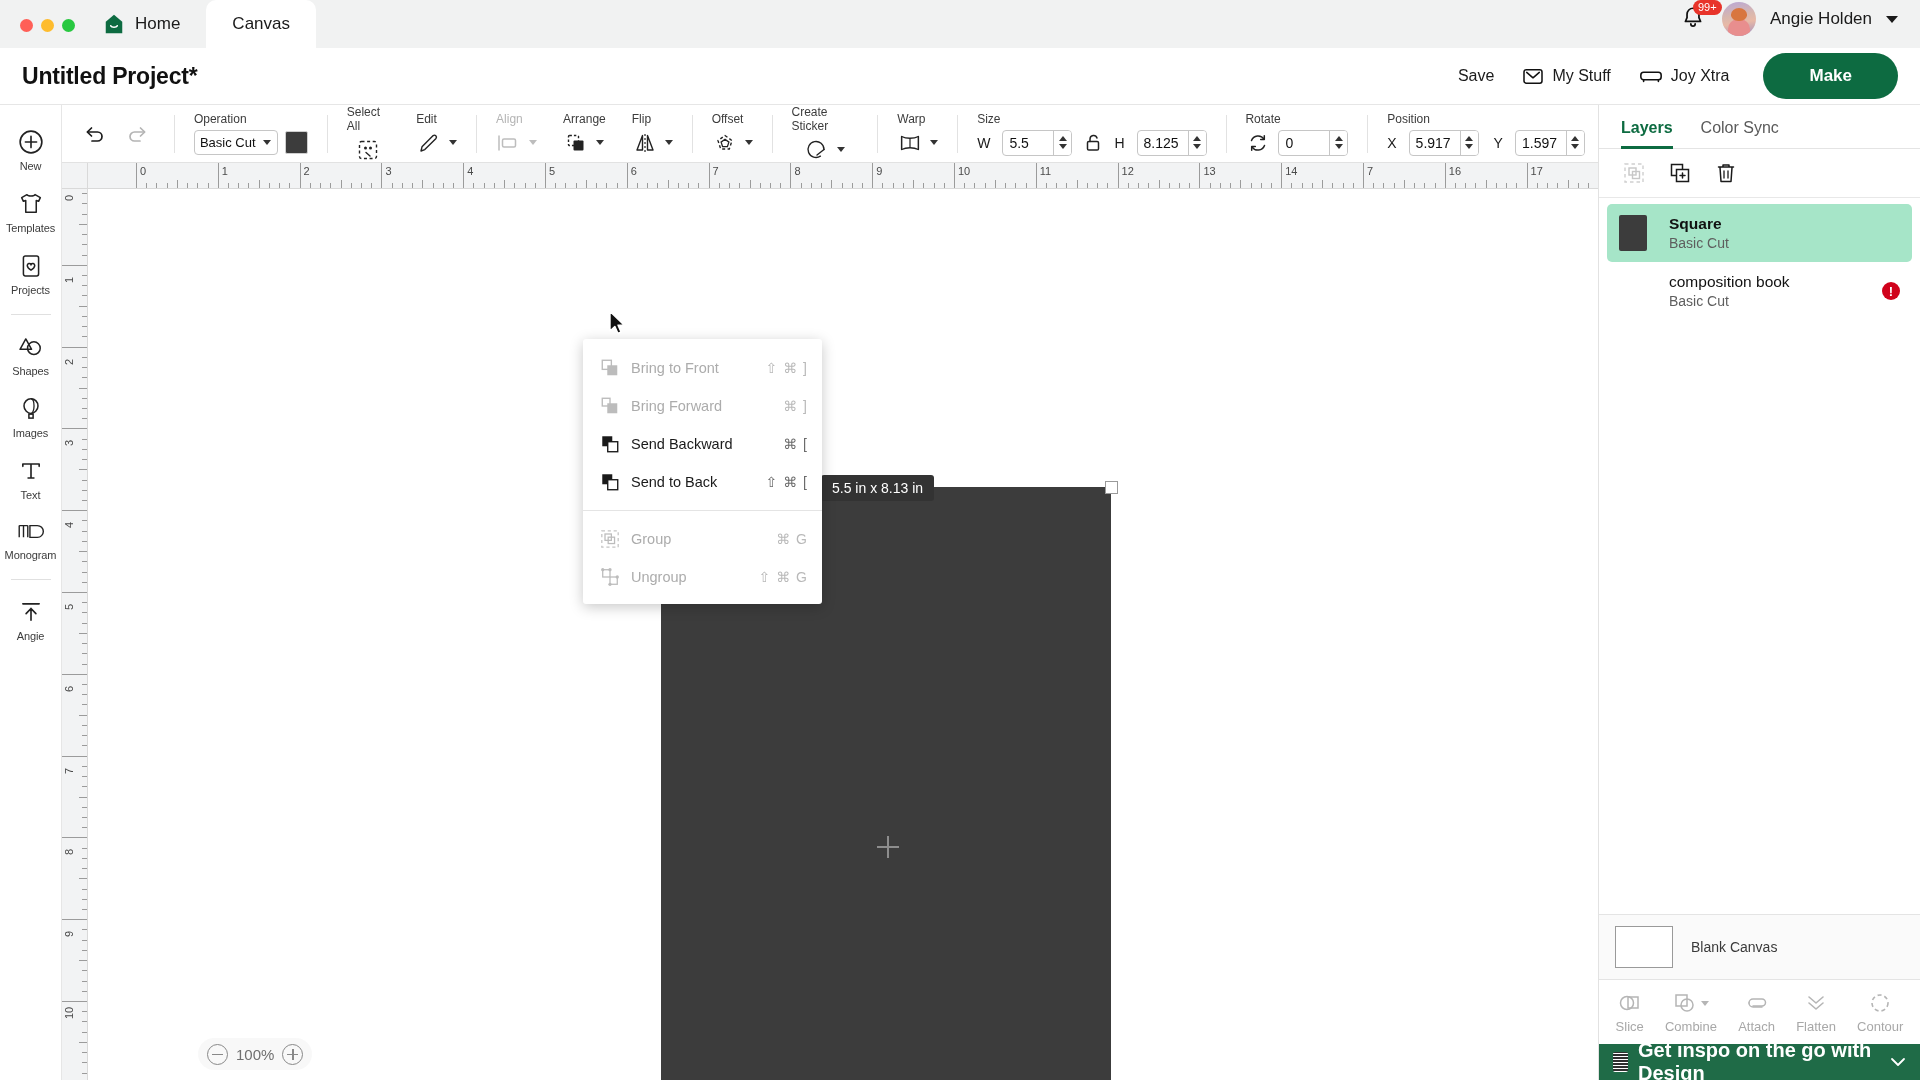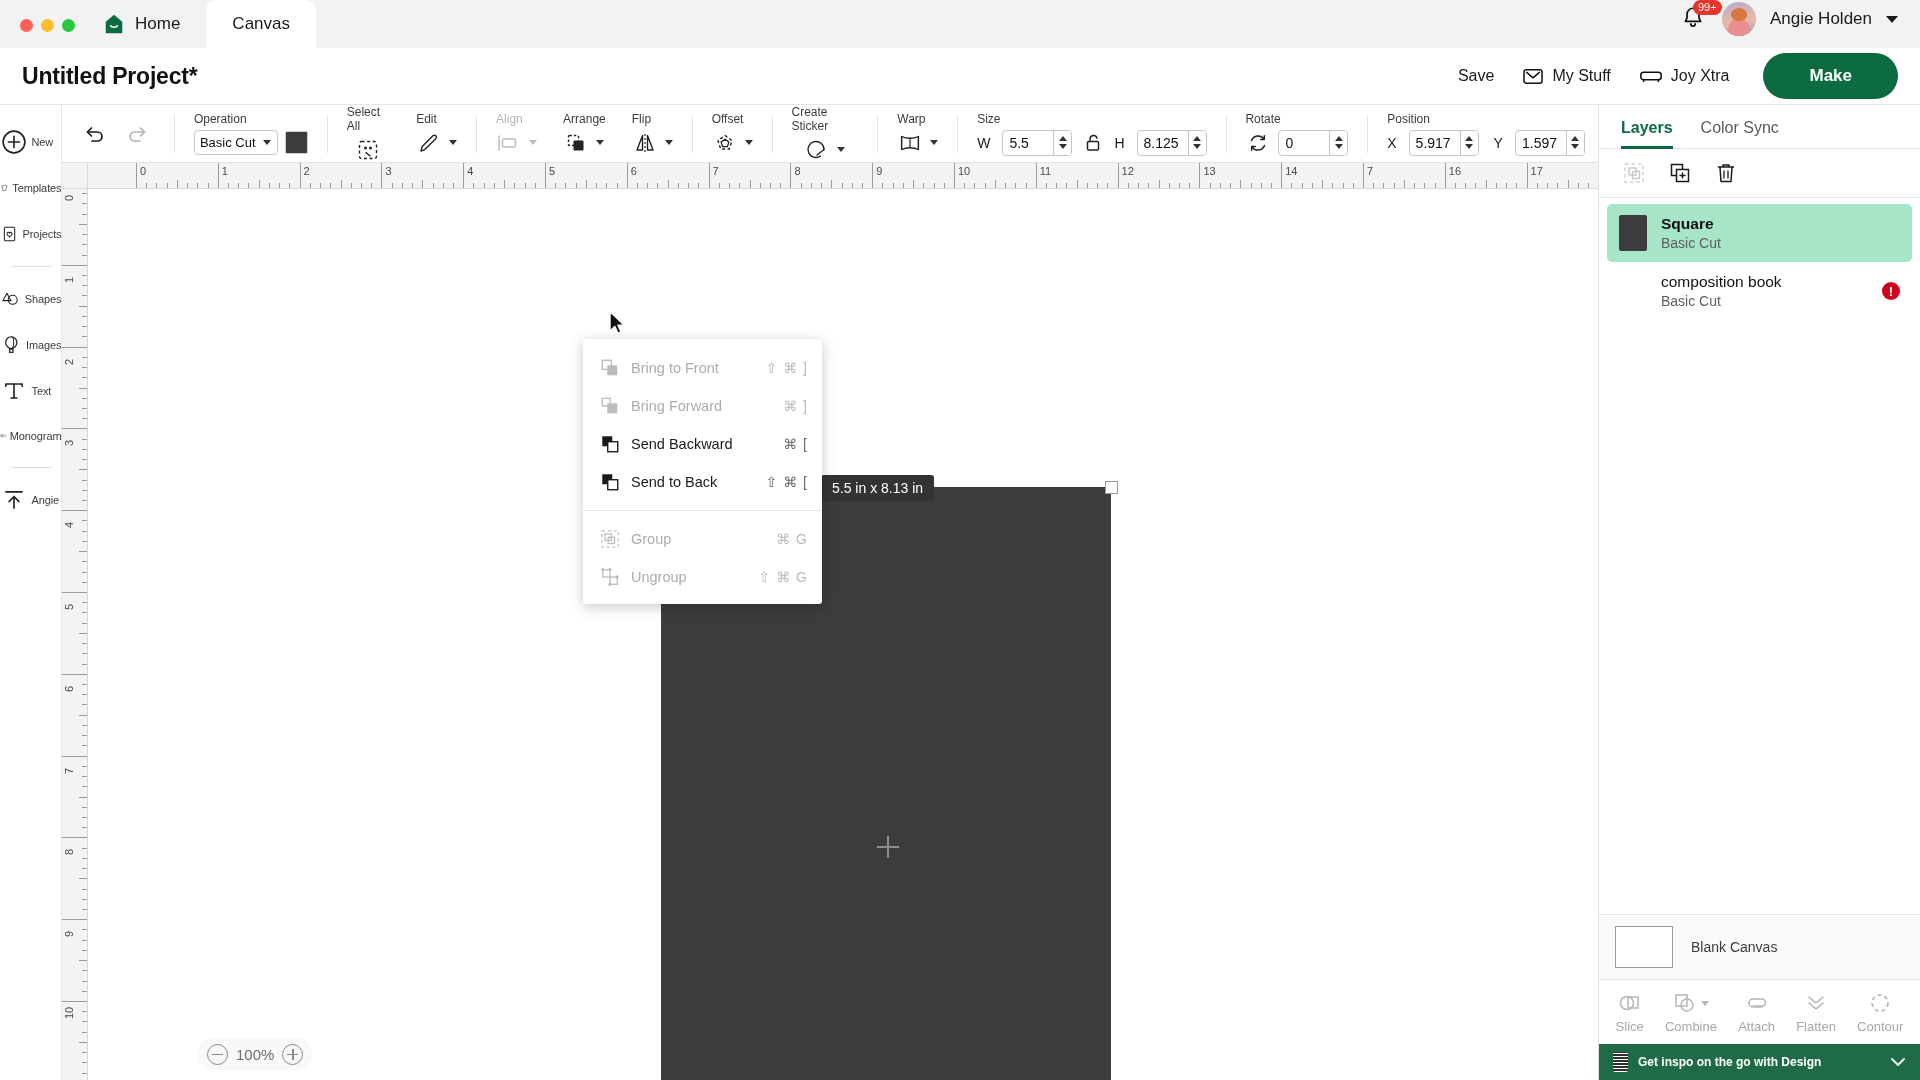--- a/index.html
+++ b/index.html
@@ -75,21 +75,21 @@
   }
 
   
   .body { flex: 1 1 auto; display: flex; min-height: 0; position: relative; }
 
   
   .rail {
     width: 62px; flex: 0 0 62px; background:#fff; border-right: 1px solid #e6e6e6;
     display: flex; flex-direction: column; align-items: center; padding-top: 14px;
   }
-  .rail-item { width: 62px; padding: 9px 0 9px; display:flex; flex-direction: row; align-items:center; gap:4px; cursor:pointer; }
+  .rail-item { width: 62px; padding: 9px 0 9px; display:flex; flex-direction: column; align-items:center; gap:4px; cursor:pointer; }
   .rail-item .lbl { font-size: 11px; color: #3b3b3b; letter-spacing: -.1px; }
   .rail-sep { width: 40px; height: 1px; background:#e0e0e0; margin: 9px 0; }
 
   
   .center { flex: 1 1 auto; display: flex; flex-direction: column; min-width: 0; position: relative; }
 
   
   .toolbar {
     height: 58px; flex: 0 0 58px; background:#fff; display:flex; align-items:center;
     border-bottom: 1px solid #e2e2e2; padding-left: 8px; position: relative; z-index: 5;
@@ -193,40 +193,40 @@
     display:flex; flex-direction:column;
   }
   .rp-tabs { display:flex; gap: 28px; padding: 14px 22px 0; border-bottom:1px solid #e4e4e4; }
   .rp-tab { font-size:16px; color:#5a5a5a; padding-bottom:11px; cursor:pointer; position:relative; }
   .rp-tab.active { color:#0d6b41; font-weight:700; }
   .rp-tab.active::after { content:""; position:absolute;left:0;right:0;bottom:-1px;height:3px;background:#0d6b41; }
   .rp-actions { display:flex; gap:20px; padding: 11px 22px; border-bottom:1px solid #e8e8e8; }
   .rp-act { width:26px;height:26px;display:flex;align-items:center;justify-content:center;cursor:pointer; }
   .layer-list { flex: 1 1 auto; overflow:hidden; padding: 6px 8px 0; }
   .layer {
-    display:flex; align-items:center; gap:14px; padding: 11px 12px; border-radius:5px; cursor:pointer;
+    display:flex; align-items:center; gap:22px; padding: 11px 12px; border-radius:5px; cursor:pointer;
   }
   .layer.selected { background:#a6e5c8; }
   .layer-thumb { width:28px;height:36px; flex:0 0 28px; border-radius:2px; overflow:hidden; }
   .layer-meta { display:flex; flex-direction:column; gap:2px; min-width:0; }
   .layer-name { font-size:15.5px; color:#111; }
   .layer.selected .layer-name { font-weight:700; }
   .layer-sub { font-size:14px; color:#5e5e5e; }
   .err-badge { margin-left:auto; width:18px;height:18px;border-radius:50%;background:#d0021b;color:#fff;
                font-size:13px;font-weight:700;display:flex;align-items:center;justify-content:center; }
   .canvas-row { display:flex; align-items:center; gap:18px; padding: 11px 16px; border-top:1px solid #e4e4e4; background:#fafafa; }
   .canvas-chip { width:58px;height:42px;background:#fff;border:1px solid #9a9a9a; }
   .canvas-lbl { font-size:14px; color:#3a3a3a; }
   .rp-bottom { display:flex; justify-content:space-around; padding: 12px 6px 10px; border-top:1px solid #e4e4e4; }
   .rpb { display:flex;flex-direction:column;align-items:center;gap:5px; cursor:pointer; }
   .rpb .lbl { font-size:13px; color:#a8a8a8; }
   .rpb.has-caret .ico-wrap { display:flex; align-items:center; gap:4px; }
   .promo {
     background:#1f6b47; color:#fff; height:36px; display:flex; align-items:center; gap:10px;
-    padding: 0 14px; font-size:12px; font-weight:700;
+    padding: 0 14px; font-size:20px; font-weight:700;
   }
   .promo .chev { margin-left:auto; }
   .promo-ico { width:15px;height:20px;background:#2f2f2f;border-radius:2px;flex:0 0 15px;
                background-image: repeating-linear-gradient(0deg,#fff 0 1px,#2f2f2f 1px 3px); }
   svg { display:block; }
 </style>
 </head>
 <body>
 
 <div class="app">

